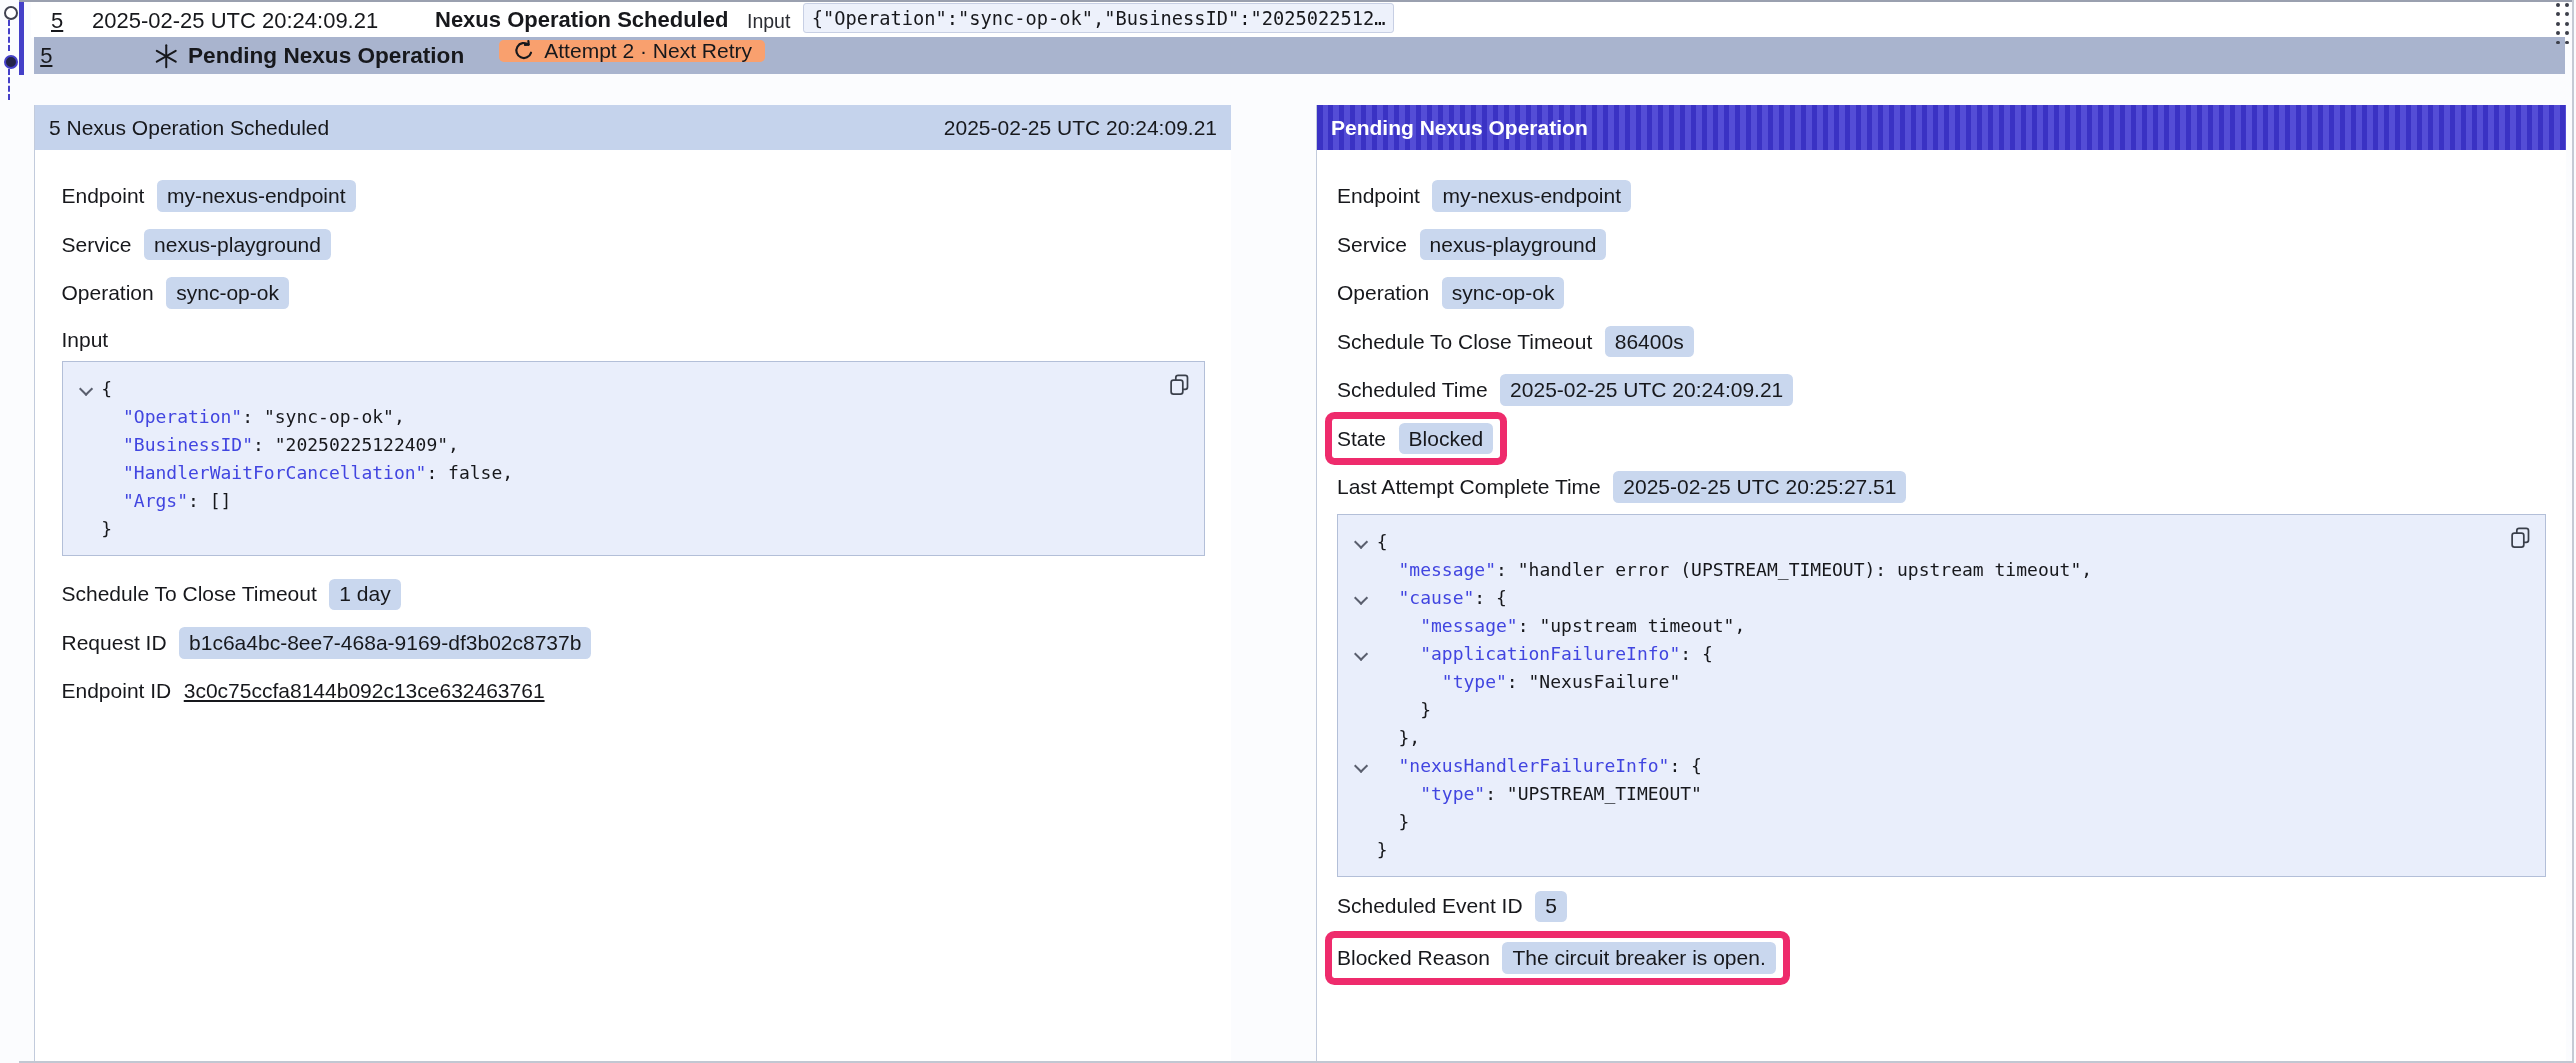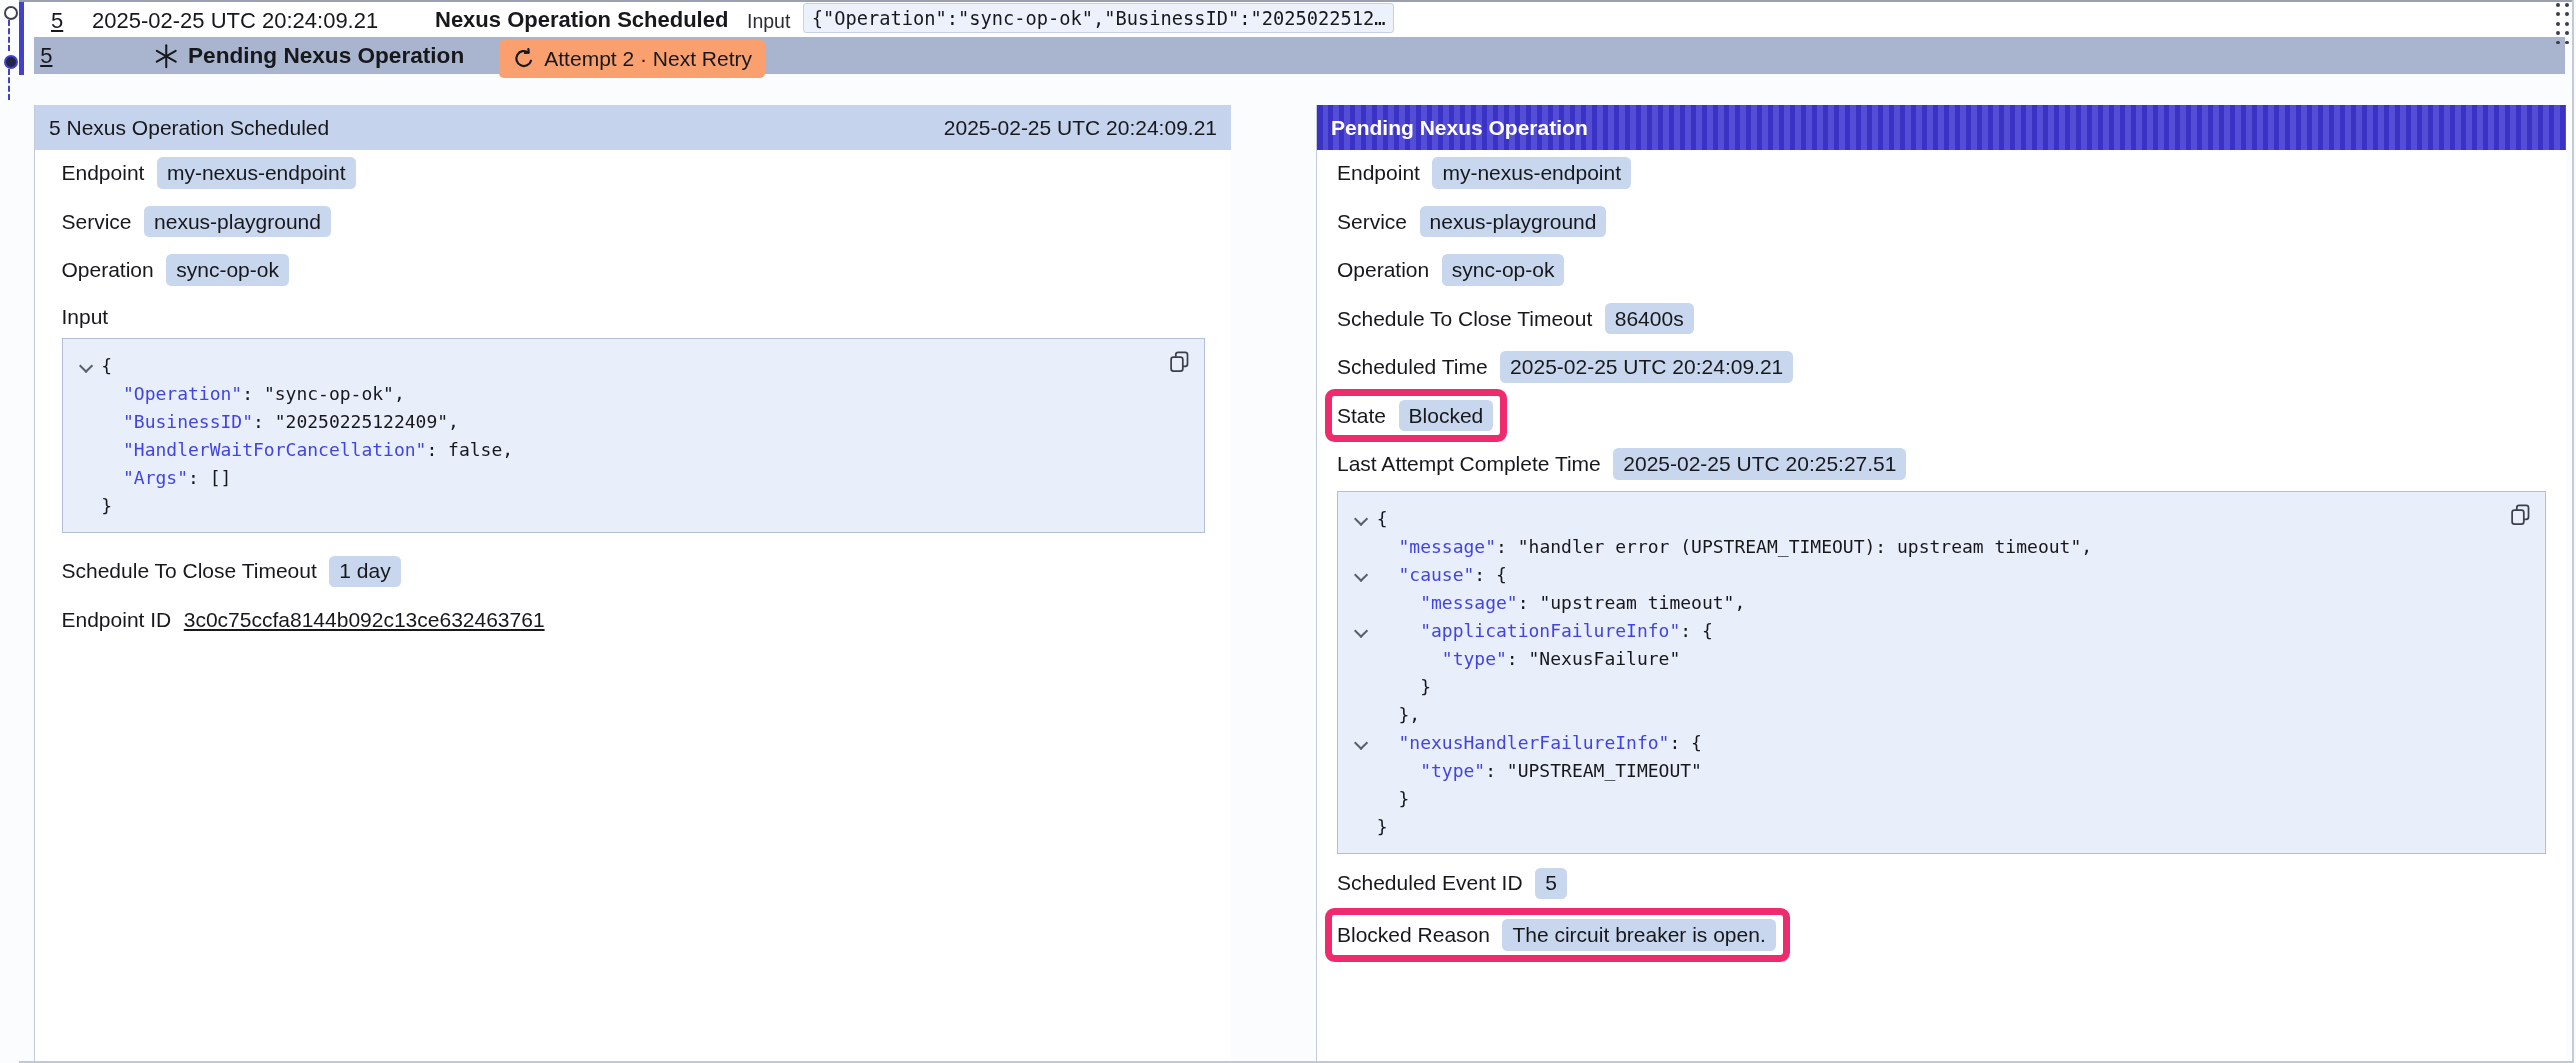--- a/index.html
+++ b/index.html
@@ -16,21 +16,21 @@
   .row1 .row-id{left:20px;top:6.2px;}
   .row2 .row-id{left:6.2px;top:6.2px;}
   .row1-ts{position:absolute;left:61px;top:6.2px;font-size:22px;}
   .row1-title{position:absolute;left:404px;top:5.5px;font-size:22px;font-weight:bold;}
   .row1-input-label{position:absolute;left:716px;top:8.6px;font-size:19.5px;color:#2b2d33;}
   .row1-chip{position:absolute;left:772px;top:1.6px;height:28px;display:flex;align-items:center;
              background:#edf1fb;border:1.6px solid #c7cfe4;border-radius:3.1px;padding:0 7.8px;
              font-family:"DejaVu Sans Mono",monospace;font-size:18.7px;white-space:nowrap;}
   .row2-icon{position:absolute;left:119px;top:5.5px;}
   .row2-title{position:absolute;left:154px;top:6.2px;font-size:22.6px;font-weight:bold;}
-  .retry-badge{position:absolute;left:465px;top:3.1px;height:38px;background:#f9a06e;border-radius:4.7px;
+  .retry-badge{position:absolute;left:465px;top:3.1px;height:22px;background:#f9a06e;border-radius:4.7px;
                display:flex;align-items:center;gap:9.4px;padding:0 12.5px;font-size:21px;color:#17181c;}
 
   
   .tl-circle-open{position:absolute;left:3.9px;top:5.5px;width:10px;height:10px;border:2.3px solid #3f4150;
                   border-radius:50%;background:#fff;}
   .tl-dash{position:absolute;left:7.8px;width:0;border-left:2.3px dashed #4440c8;}
   .tl-dash.a{top:20px;height:31px;}
   .tl-dash.b{top:69px;height:31px;}
   .tl-circle-fill{position:absolute;left:3.9px;top:55px;width:10px;height:10px;border:2.3px solid #4440c8;
                   border-radius:50%;background:#23244a;}
@@ -41,21 +41,21 @@
   .panel-right{left:1316px;width:1249px;}
   .panel-header{height:45px;display:flex;align-items:center;justify-content:space-between;
                 padding:0 14px;font-size:21px;}
   .panel-left .panel-header{background:#c5d3ec;gap:22px;}
   .panel-right .panel-header{background:repeating-linear-gradient(90deg,#3a32c4 0 5.5px,#544dd6 5.5px 11px);
                              color:#ffffff;font-weight:bold;}
   .panel-body{padding:0 26.5px;}
   .panel-right .panel-body{padding:0 20px;}
 
   .field-row{display:flex;align-items:center;gap:12.5px;height:36px;margin-top:12.5px;font-size:21px;}
-  .field-row:first-child{margin-top:5px;}
+  .field-row:first-child{margin-top:28px;}
   .chip{background:#c9d7ee;border-radius:5.5px;padding:3.9px 10px;font-size:21px;white-space:nowrap;}
   .section-label{margin-top:17px;font-size:21px;}
   .link-value{text-decoration:underline;color:#17181c;cursor:pointer;font-size:21px;white-space:nowrap;}
 
   
   .hl{position:relative;display:inline-flex;align-items:center;gap:12.5px;}
   .hl::before{content:'';position:absolute;top:-11px;bottom:-11px;left:-12.5px;right:-14px;
               border:7px solid #ee2b6c;border-radius:9.4px;pointer-events:none;}
 
   
@@ -175,20 +175,24 @@
             <span class="code-gutter"></span>
             <span class="code-text">}</span>
           </div>
         </div>
 
       <div class="field-row" style="margin-top:20px;">
         <span>Schedule To Close Timeout</span>
         <span class="chip">1 day</span>
       </div>
       <div class="field-row">
+        <span>Request ID</span>
+        <span class="chip">b1c6a4bc-8ee7-468a-9169-df3b02c8737b</span>
+      </div>
+      <div class="field-row">
         <span>Endpoint ID</span>
         <span class="link-value">3c0c75ccfa8144b092c13ce632463761</span>
       </div>
     </div>
   </div>
 
   <div class="panel panel-right">
     <div class="panel-header">
       <span>Pending Nexus Operation</span>
     </div>

